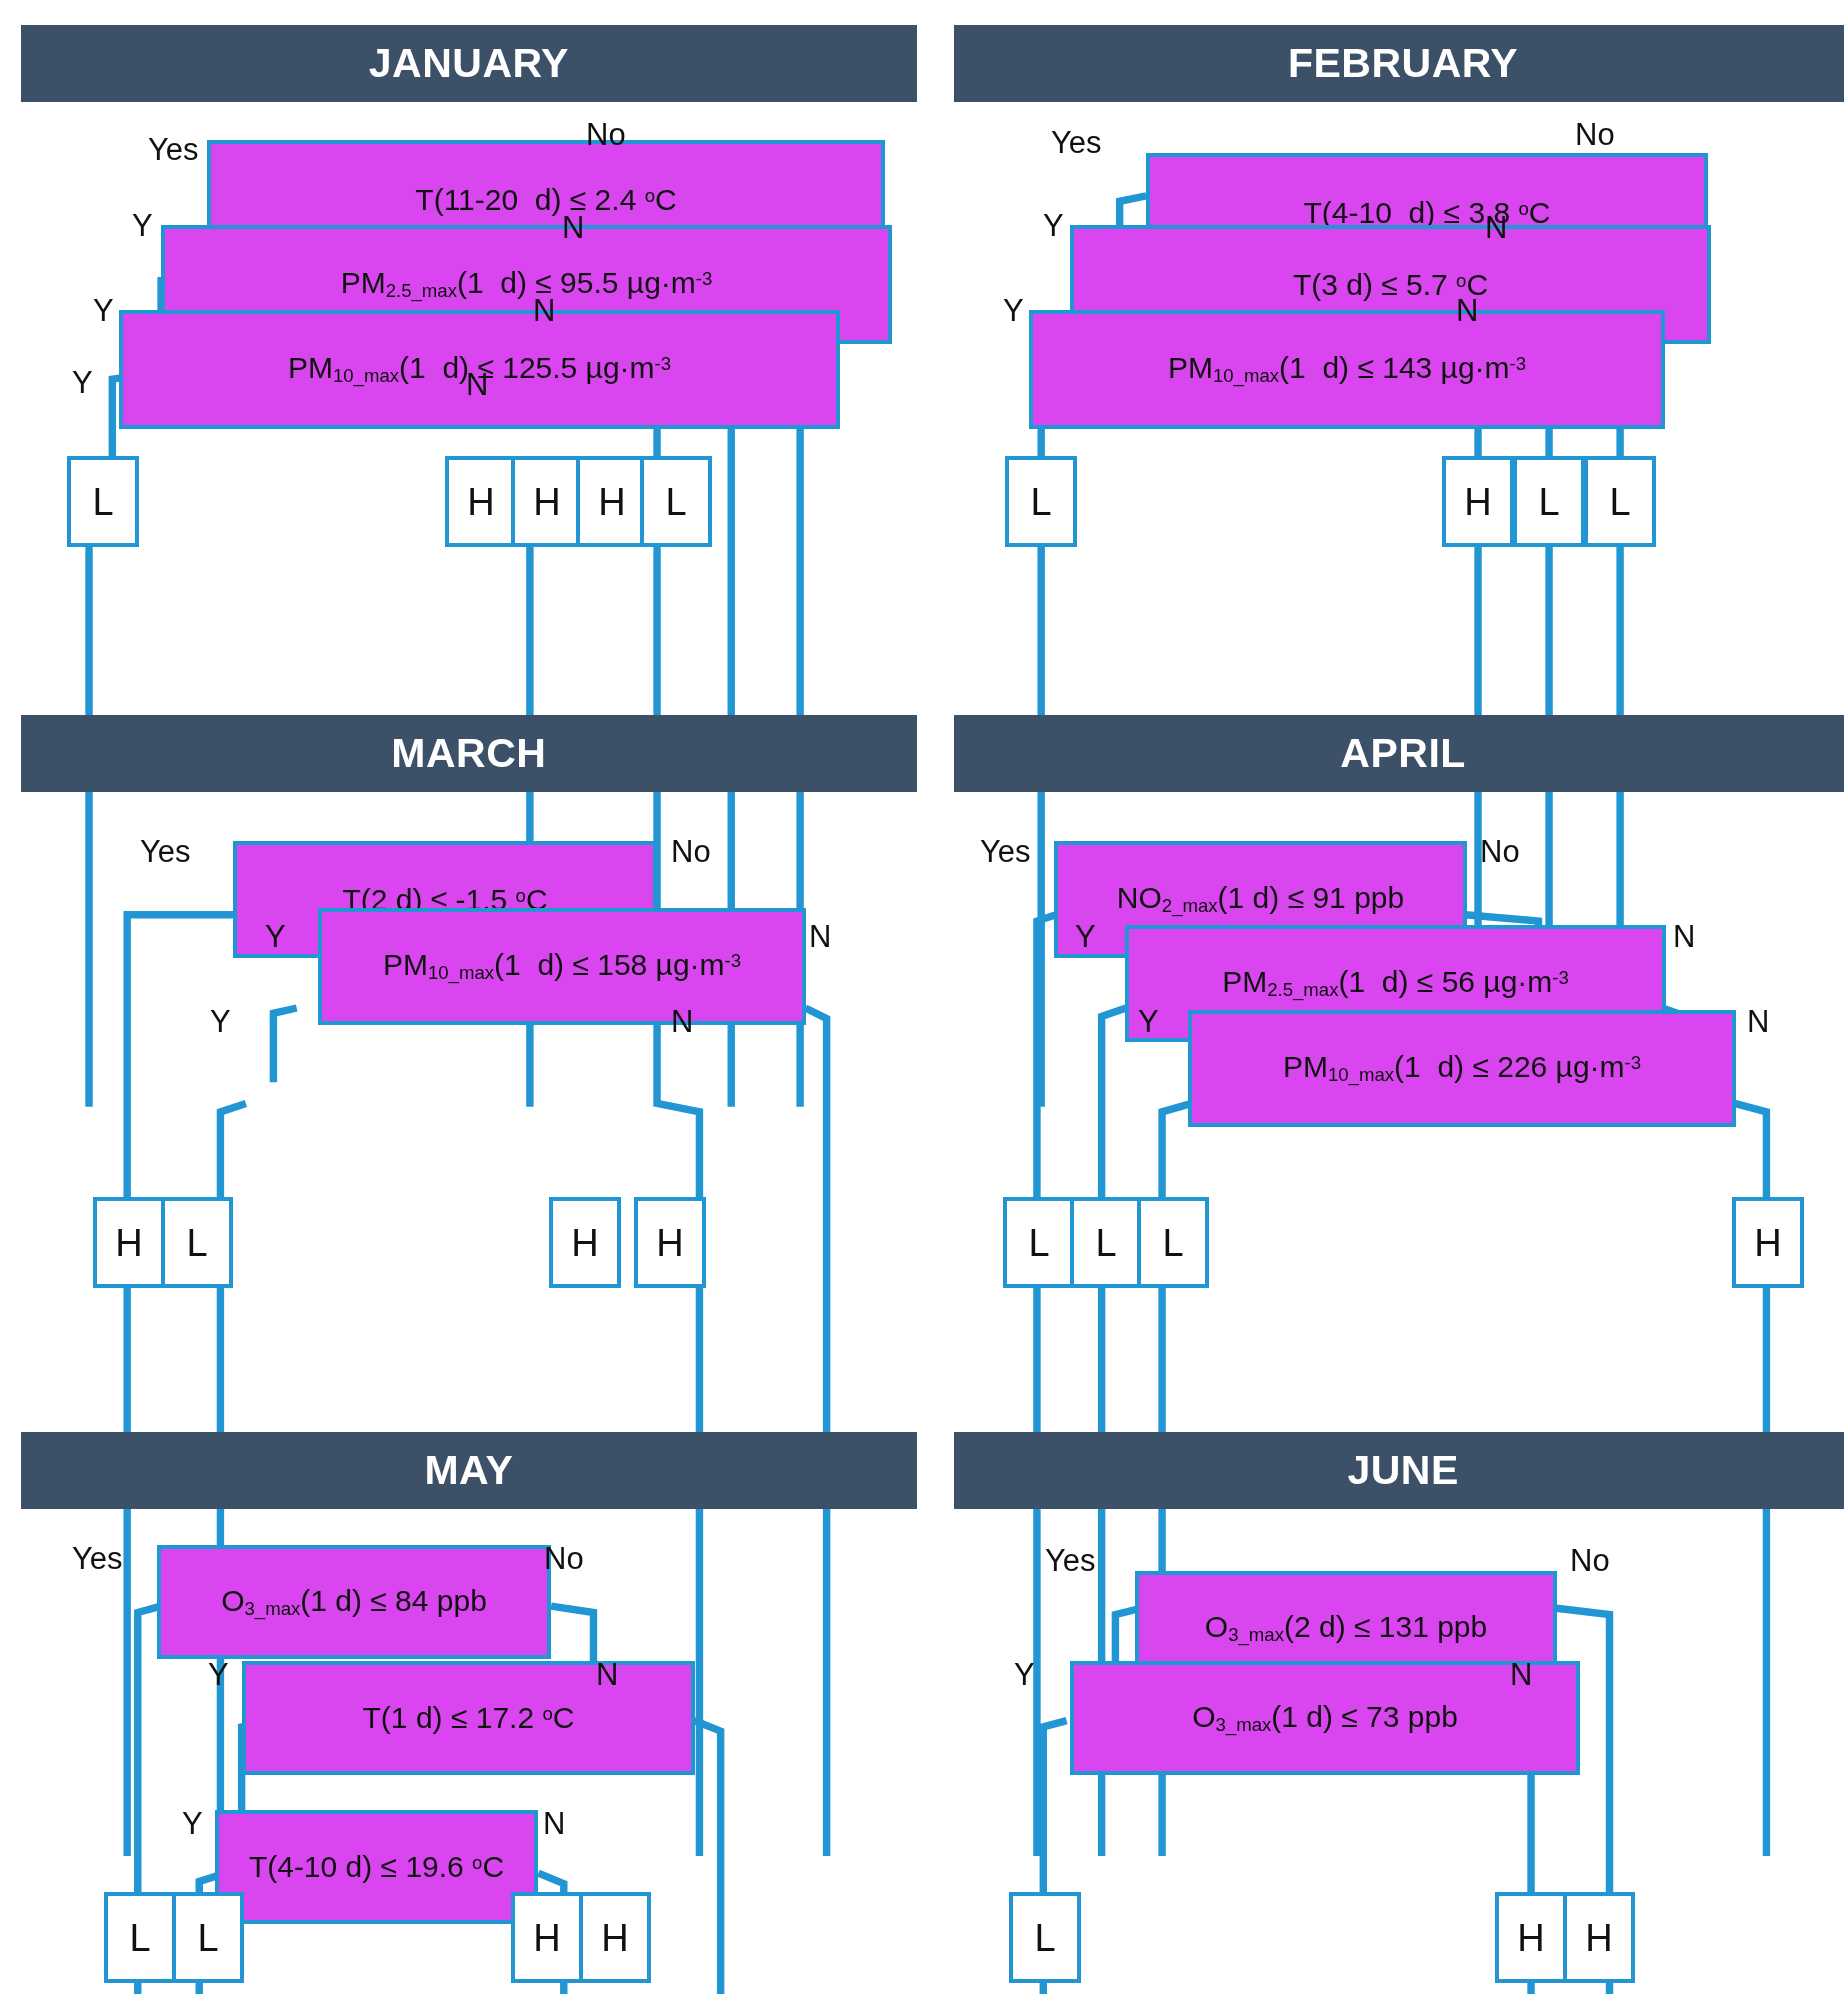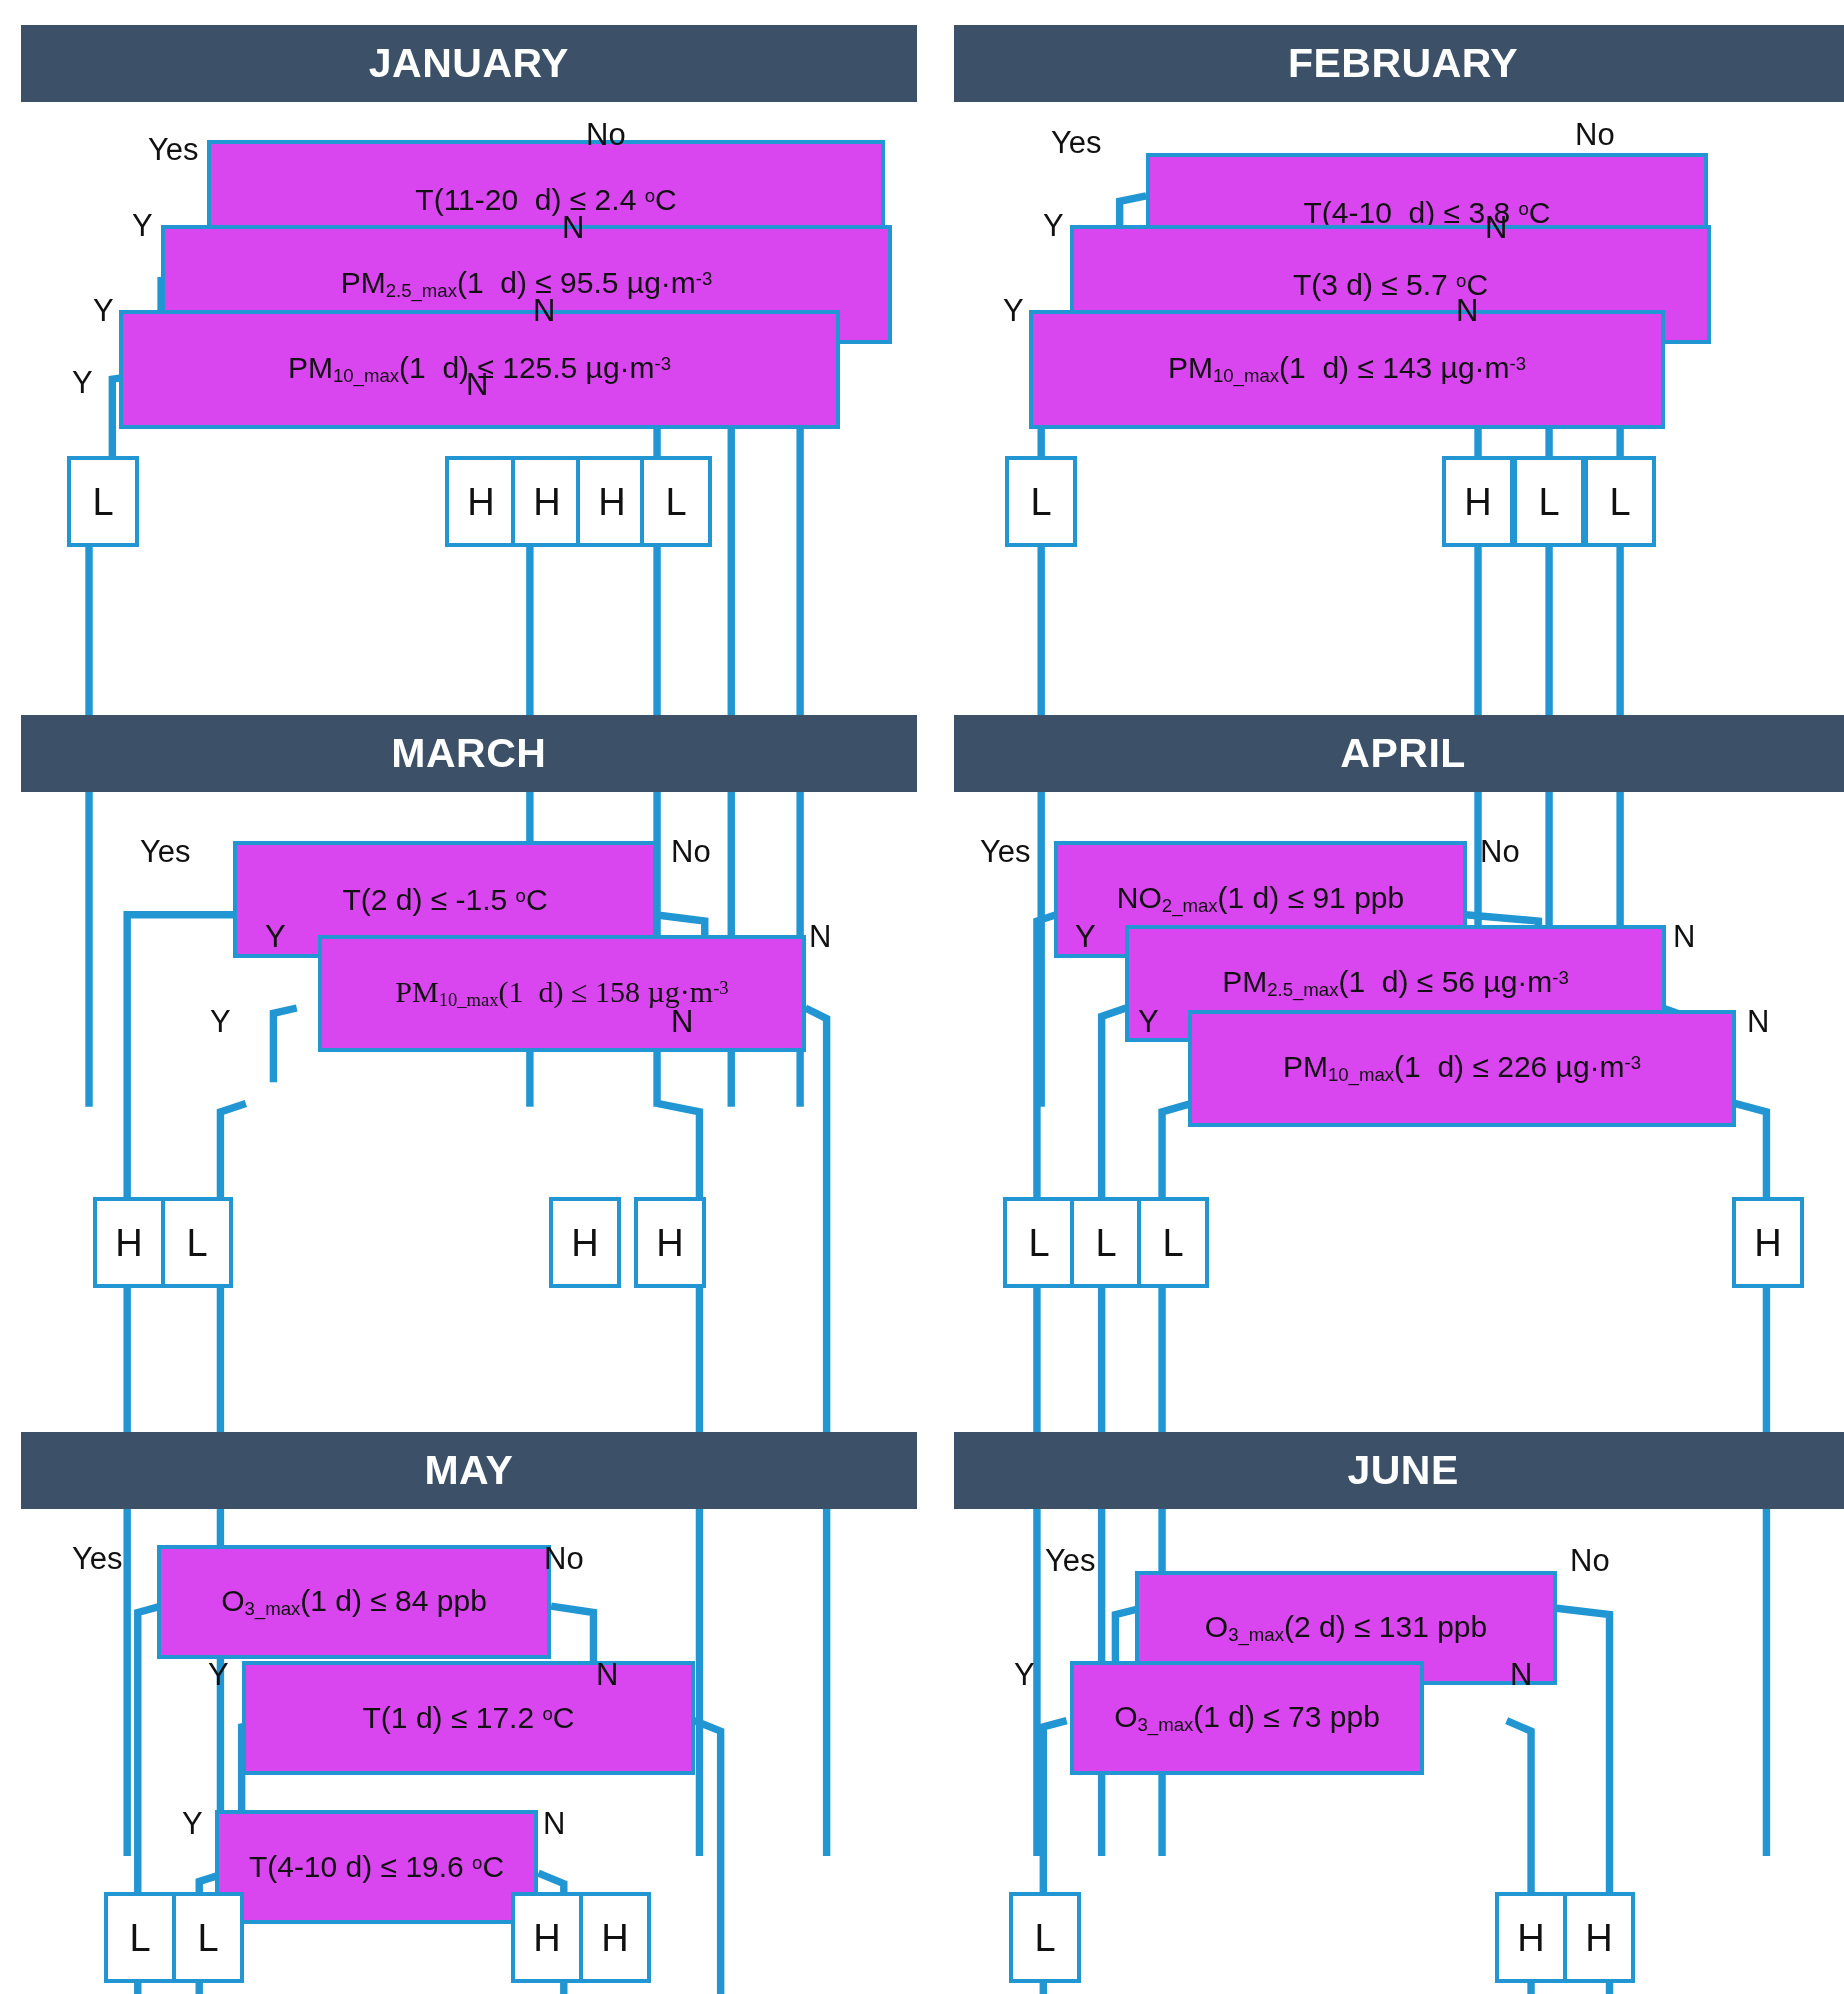--- a/index.html
+++ b/index.html
@@ -180,21 +180,21 @@
           <path d="M 280 300 L 258 305 L 258 370"></path>
           <path d="M 760 300 L 780 310 L 780 1100"></path>
           <path d="M 232 390 L 208 398 L 208 1100"></path>
           <path d="M 620 390 L 660 398 L 660 1100"></path>
         </g>
       </svg>
 
       <div class="dbox" style="left: 233px; top: 151px; width: 424px; height: 117px;">
         <span>T(2 d) ≤ -1.5 <span class="deg">o</span>C</span>
       </div>
-      <div class="dbox" style="left: 318px; top: 245px; width: 488px; height: 117px; font-family: Liberation Serif, serif;">
+      <div class="dbox" style="left: 318px; top: 218px; width: 488px; height: 117px;">
         <span>PM<sub>10_max</sub>(1&nbsp; d) ≤ 158 µg·m<sup>-3</sup></span>
       </div>
 
       <div class="elabel" style="left: 140px; top: 146px;">Yes</div>
       <div class="elabel" style="left: 671px; top: 146px;">No</div>
       <div class="elabel" style="left: 265px; top: 231px;">Y</div>
       <div class="elabel" style="left: 809px; top: 231px;">N</div>
       <div class="elabel" style="left: 210px; top: 316px;">Y</div>
       <div class="elabel" style="left: 671px; top: 316px;">N</div>
 
@@ -289,21 +289,21 @@
           <path d="M 180 190 L 156 196 L 156 248"></path>
           <path d="M 572 190 L 622 196 L 622 1030"></path>
           <path d="M 110 296 L 88 302 L 88 1030"></path>
           <path d="M 525 296 L 548 306 L 548 1030"></path>
         </g>
       </svg>
 
       <div class="dbox" style="left: 185px; top: 140px; width: 422px; height: 114px; margin-top: 24px;">
         <span>O<sub>3_max</sub>(2 d) ≤ 131 ppb</span>
       </div>
-      <div class="dbox" style="left: 120px; top: 254px; width: 354px; height: 114px;">
+      <div class="dbox" style="left: 120px; top: 254px; width: 510px; height: 114px;">
         <span>O<sub>3_max</sub>(1 d) ≤ 73 ppb</span>
       </div>
 
       <div class="elabel" style="left: 95px; top: 138px;">Yes</div>
       <div class="elabel" style="left: 620px; top: 138px;">No</div>
       <div class="elabel" style="left: 64px; top: 252px;">Y</div>
       <div class="elabel" style="left: 560px; top: 252px;">N</div>
 
       <div class="leaf" style="left: 59px; top: 485px; width: 72px; height: 91px;">L</div>
       <div class="leaf" style="left: 545px; top: 485px; width: 72px; height: 91px;">H</div>

